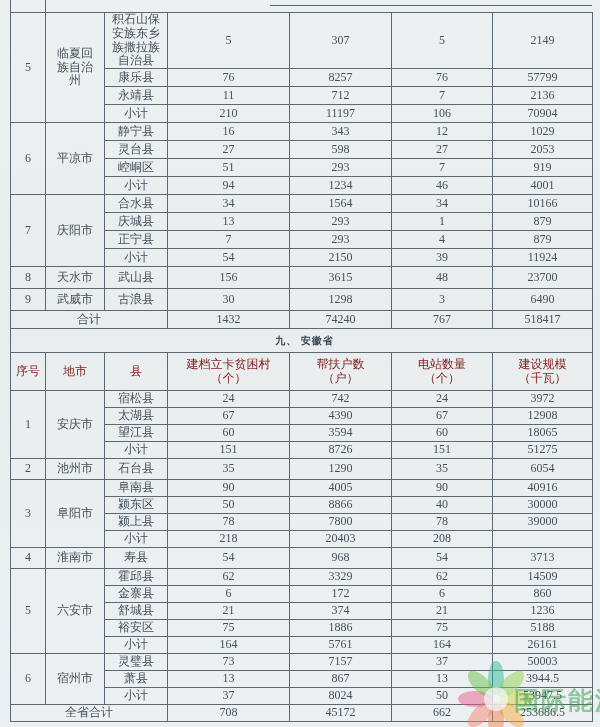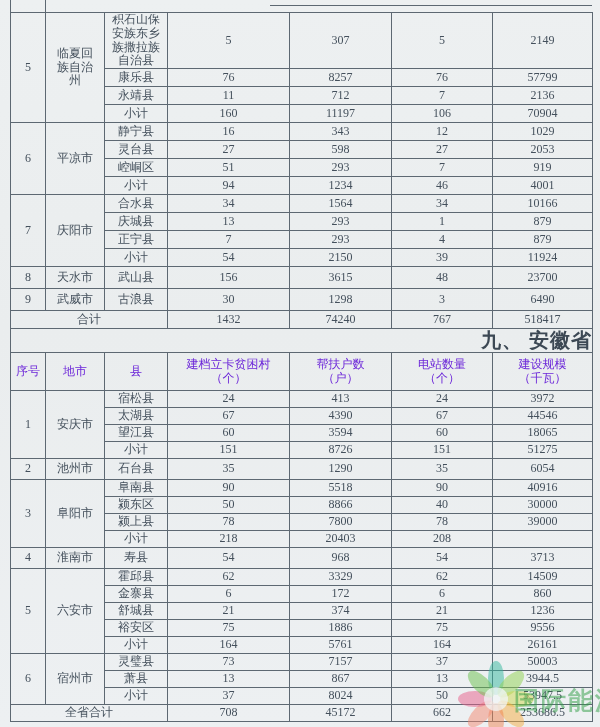--- a/index.html
+++ b/index.html
@@ -13,28 +13,28 @@
     border-collapse:collapse;table-layout:fixed;width:582px;
     margin:12px 0 0 10px;
   }
   td,th{
     border:1px solid #5d6872;text-align:center;vertical-align:middle;
     font-size:12px;font-weight:normal;color:#44505c;padding:0 2px;
     line-height:1.15;overflow:hidden;word-break:break-all;
   }
   #gansu-body td{height:17px;}
   #anhui-body td{height:16px;}
-  tr.tall td{height:66px;border-radius:17px;}
+  tr.tall td{height:66px;}
   td.city{padding:2px 8px;}
   td.county{padding:0 3px;}
   .section-title{
-    text-align:right;font-weight:bold;font-size:20px;color:#3c4854;
+    text-align:center;font-weight:bold;font-size:10px;color:#3c4854;
     padding:0 0 0 6px;height:23px;letter-spacing:1px;
   }
-  .header-row th{height:37px;color:#6d28d9;}
+  .header-row th{height:37px;color:#7f1d1d;}
   .hl{display:block;}
   .watermark{position:absolute;left:430px;top:640px;width:170px;height:87px;pointer-events:none;}
   .flower{position:absolute;left:66px;top:59px;width:0;height:0;}
   .petal{
     position:absolute;left:-8px;top:-17px;width:16px;height:34px;
     border-radius:50%;opacity:.5;
   }
   .flower-center{
     position:absolute;left:-12px;top:-12px;width:24px;height:24px;
     border-radius:50%;background:#f2f5f5;opacity:.75;
@@ -81,21 +81,21 @@
       </tr>
       <tr>
         <td class="county">永靖县</td>
         <td>11</td>
         <td>712</td>
         <td>7</td>
         <td>2136</td>
       </tr>
       <tr>
         <td class="county">小计</td>
-        <td>160</td>
+        <td>210</td>
         <td>11197</td>
         <td>106</td>
         <td>70904</td>
       </tr>
       <tr>
         <td rowspan="4">6</td>
         <td class="city" rowspan="4">平凉市</td>
         <td class="county">静宁县</td>
         <td>16</td>
         <td>343</td>
@@ -210,30 +210,30 @@
           <span class="hl">（千瓦）</span>
         </th>
     </tr>
   </tbody>
   <tbody id="anhui-body">
       <tr>
         <td rowspan="4">1</td>
         <td class="city" rowspan="4">安庆市</td>
         <td class="county">宿松县</td>
         <td>24</td>
-        <td>413</td>
+        <td>742</td>
         <td>24</td>
         <td>3972</td>
       </tr>
       <tr>
         <td class="county">太湖县</td>
         <td>67</td>
         <td>4390</td>
         <td>67</td>
-        <td>44546</td>
+        <td>12908</td>
       </tr>
       <tr>
         <td class="county">望江县</td>
         <td>60</td>
         <td>3594</td>
         <td>60</td>
         <td>18065</td>
       </tr>
       <tr>
         <td class="county">小计</td>
@@ -249,21 +249,21 @@
         <td>35</td>
         <td>1290</td>
         <td>35</td>
         <td>6054</td>
       </tr>
       <tr>
         <td rowspan="4">3</td>
         <td class="city" rowspan="4">阜阳市</td>
         <td class="county">阜南县</td>
         <td>90</td>
-        <td>5518</td>
+        <td>4005</td>
         <td>90</td>
         <td>40916</td>
       </tr>
       <tr>
         <td class="county">颍东区</td>
         <td>50</td>
         <td>8866</td>
         <td>40</td>
         <td>30000</td>
       </tr>
@@ -311,21 +311,21 @@
         <td>21</td>
         <td>374</td>
         <td>21</td>
         <td>1236</td>
       </tr>
       <tr>
         <td class="county">裕安区</td>
         <td>75</td>
         <td>1886</td>
         <td>75</td>
-        <td>9556</td>
+        <td>5188</td>
       </tr>
       <tr>
         <td class="county">小计</td>
         <td>164</td>
         <td>5761</td>
         <td>164</td>
         <td>26161</td>
       </tr>
       <tr>
         <td rowspan="3">6</td>

